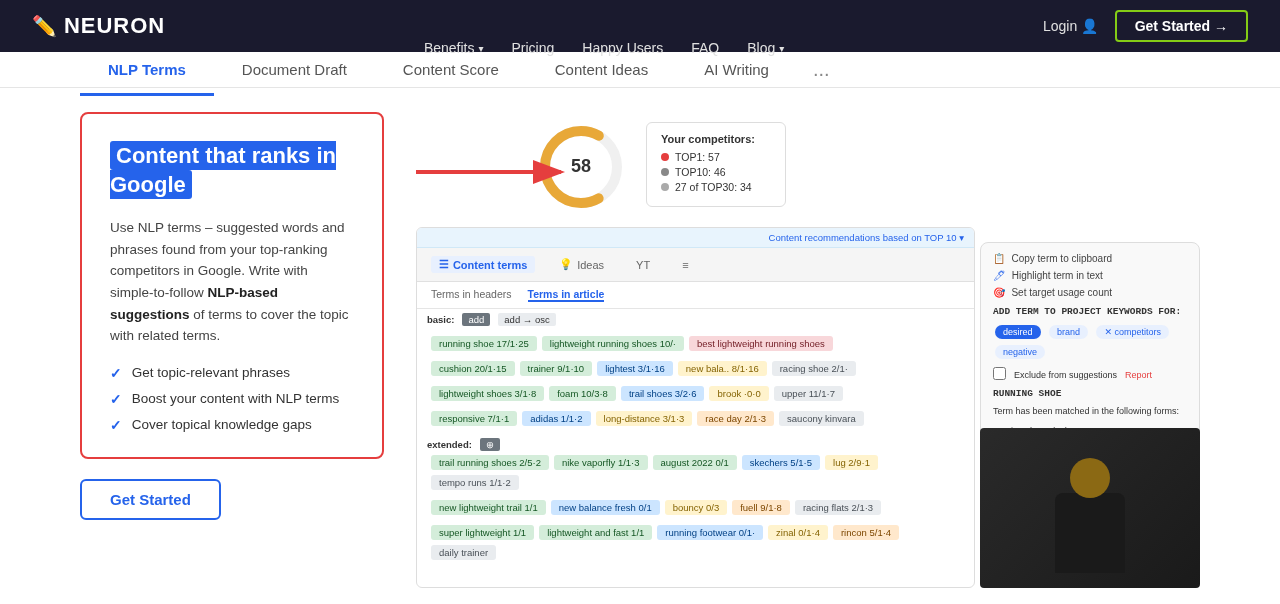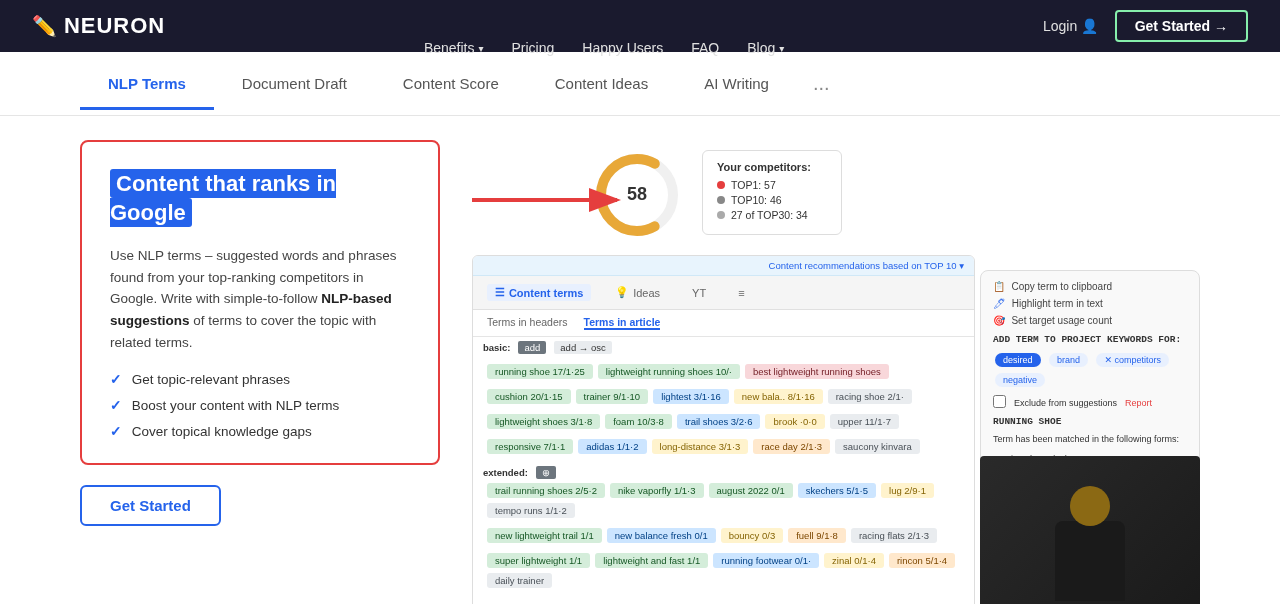--- a/index.html
+++ b/index.html
@@ -50,40 +50,40 @@
       color: #e0e0e0;
       font-size: 14px;
       font-weight: 500;
       cursor: pointer;
       display: flex;
       align-items: center;
       gap: 4px;
     }
     .get-started-btn {
       background: transparent;
-      border: 2px solid #86efac;
+      border: 2px solid #84cc16;
       color: #fff;
       padding: 6px 18px;
       border-radius: 4px;
       font-size: 14px;
       font-weight: 600;
       cursor: pointer;
       display: flex;
       align-items: center;
       gap: 6px;
     }
 
     
     .tabs-bar {
       background: #fff;
       display: flex;
       align-items: center;
       border-bottom: 1px solid #e5e5e5;
       padding: 0 80px;
-      height: 64px;
+      height: 36px;
     }
     .tab-item {
       padding: 0 28px;
       height: 52px;
       display: flex;
       align-items: center;
       font-size: 15px;
       font-weight: 500;
       color: #555;
       cursor: pointer;
@@ -114,21 +114,21 @@
     .main-content {
       display: flex;
       padding: 24px 80px 0;
       gap: 32px;
       height: calc(604px - 52px - 52px);
       overflow: hidden;
     }
 
     
     .left-panel {
-      width: 360px;
+      width: 304px;
       flex-shrink: 0;
     }
     .feature-card {
       border: 2px solid #e53e3e;
       border-radius: 8px;
       padding: 28px 28px 24px;
       background: #fff;
     }
     .feature-title {
       font-size: 22px;

